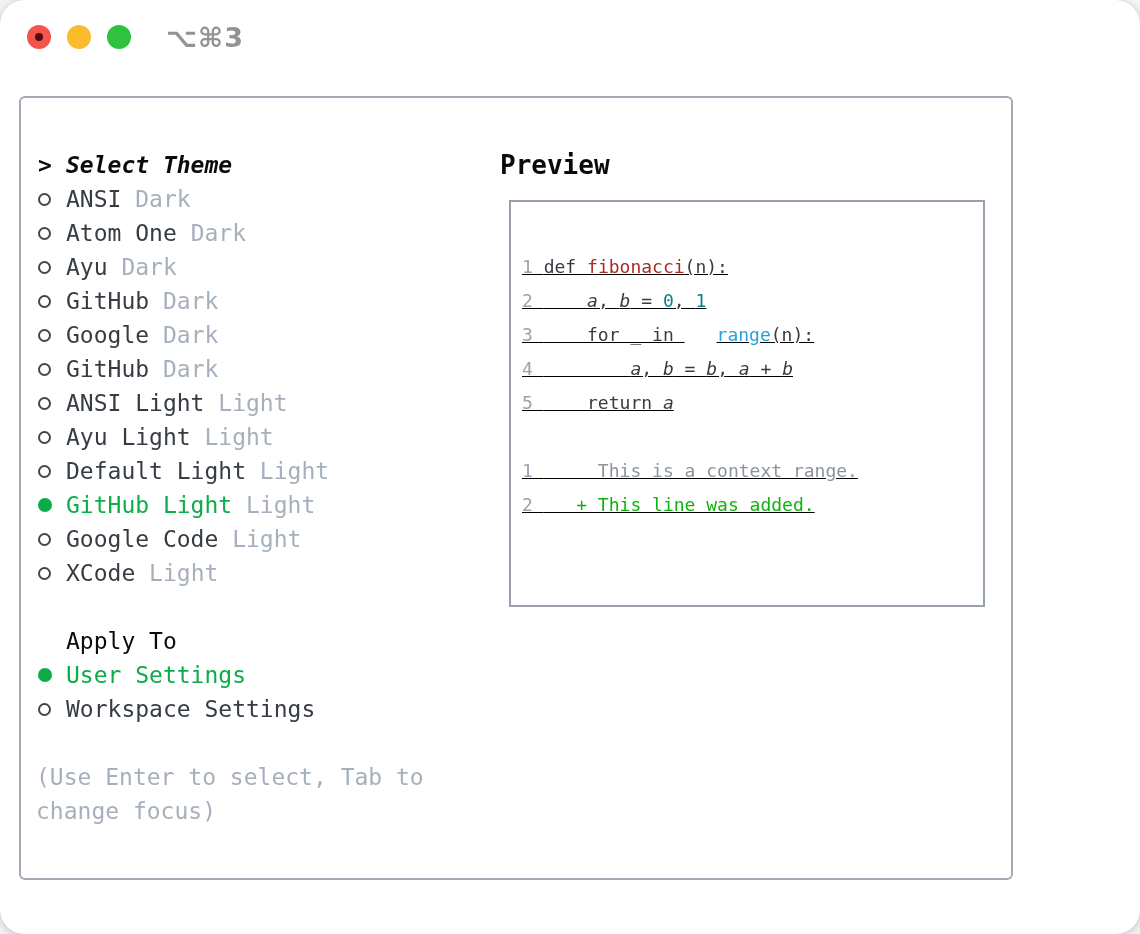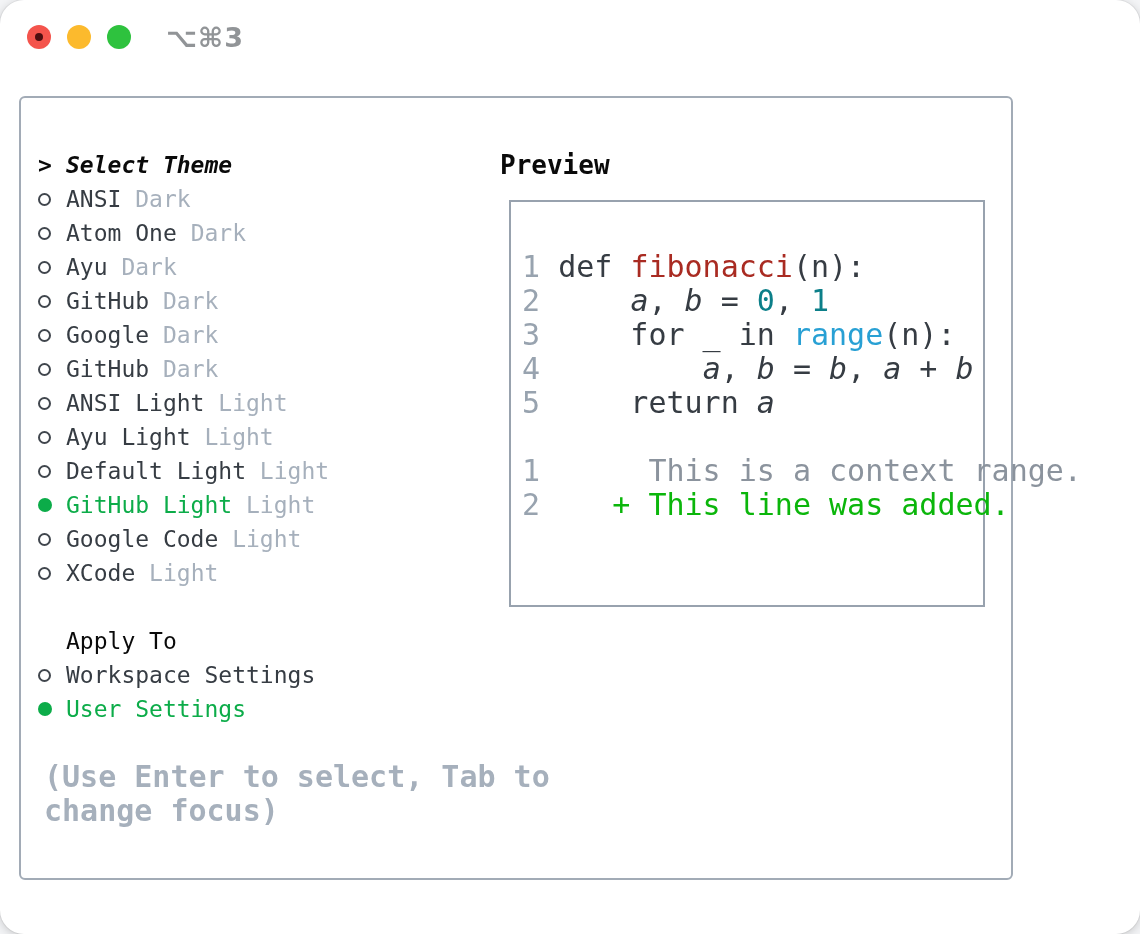--- a/index.html
+++ b/index.html
@@ -48,41 +48,41 @@
   }
   .radio.sel{width:14px;height:14px;border:none;background:var(--c-green);}
   .hdr{font-weight:bold;color:var(--c-black);font-style:italic;}
   .t-name{color:var(--c-text);}
   .t-name.sel{color:var(--c-green);}
   .t-variant{color:var(--c-muted);margin-left:1ch;}
   #select-block{position:absolute;left:17px;top:50px;}
   #apply-block{position:absolute;left:17px;top:526px;}
   #apply-block .apply-hdr{color:var(--c-black);}
   .hint{
-    position:absolute;left:23px;top:662px;font-size:30px;line-height:34px;
-    white-space:pre;color:var(--c-muted);font-weight:bold;
+    position:absolute;left:15px;top:662px;font-size:23px;line-height:34px;
+    white-space:pre;color:var(--c-muted);
   }
   
   .preview-hdr{
     position:absolute;left:479px;top:50px;height:34px;line-height:34px;
     font-size:26px;font-weight:bold;color:var(--c-black);
   }
   .preview-box{
     position:absolute;left:488px;top:102px;width:476px;height:407px;
     box-sizing:border-box;border:2px solid var(--c-preview_border);background:#fff;
   }
   #code-block{position:absolute;left:11px;top:48px;}
   #diff-block{position:absolute;left:11px;top:252px;}
-  .codeline{height:34px;line-height:34px;font-size:30px;white-space:pre;}
+  .codeline{height:34px;line-height:34px;font-size:18px;white-space:pre;text-decoration:underline;}
   .ln{color:var(--c-linenum);}
   .seg-text{color:var(--c-text);}
   .seg-func{color:var(--c-func);}
   .seg-var{color:var(--c-text);font-style:italic;}
   .seg-number{color:var(--c-number);}
-  .seg-builtin{color:var(--c-builtin);}
+  .seg-builtin{color:var(--c-builtin);margin-left:32px;}
   .d-context{color:var(--c-context);}
   .d-deleted{color:var(--c-deleted);}
   .d-added{color:var(--c-added);}
 </style>
 </head>
 <body>
 
 <div class="window">
 
   <span class="light red">
@@ -114,22 +114,22 @@
           <div class="row"><span class="marker"><span class="radio"></span></span><span class="t-name">XCode</span><span class="t-variant">Light</span></div>
         </div>
     </div>
 
     <div id="apply-block">
       <div class="row">
         <span class="marker"></span>
         <span class="apply-hdr">Apply To</span>
       </div>
       <div id="apply-list">
+          <div class="row"><span class="marker"><span class="radio sel"></span></span><span class="t-name sel">User Settings</span></div>
           <div class="row"><span class="marker"><span class="radio"></span></span><span class="t-name">Workspace Settings</span></div>
-          <div class="row"><span class="marker"><span class="radio sel"></span></span><span class="t-name sel">User Settings</span></div>
         </div>
     </div>
 
     <div class="hint">(Use Enter to select, Tab to
 change focus)</div>
 
     <div class="preview-hdr">Preview</div>
 
     <div class="preview-box">
       <div id="code-block">

